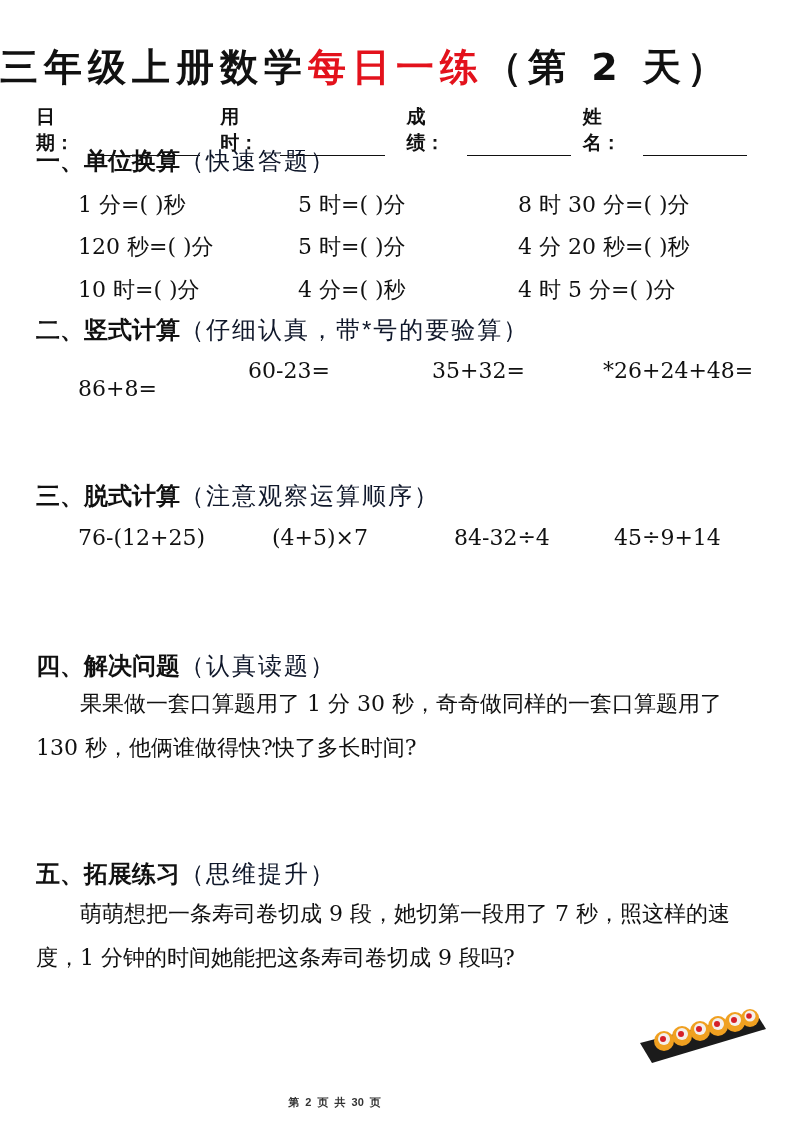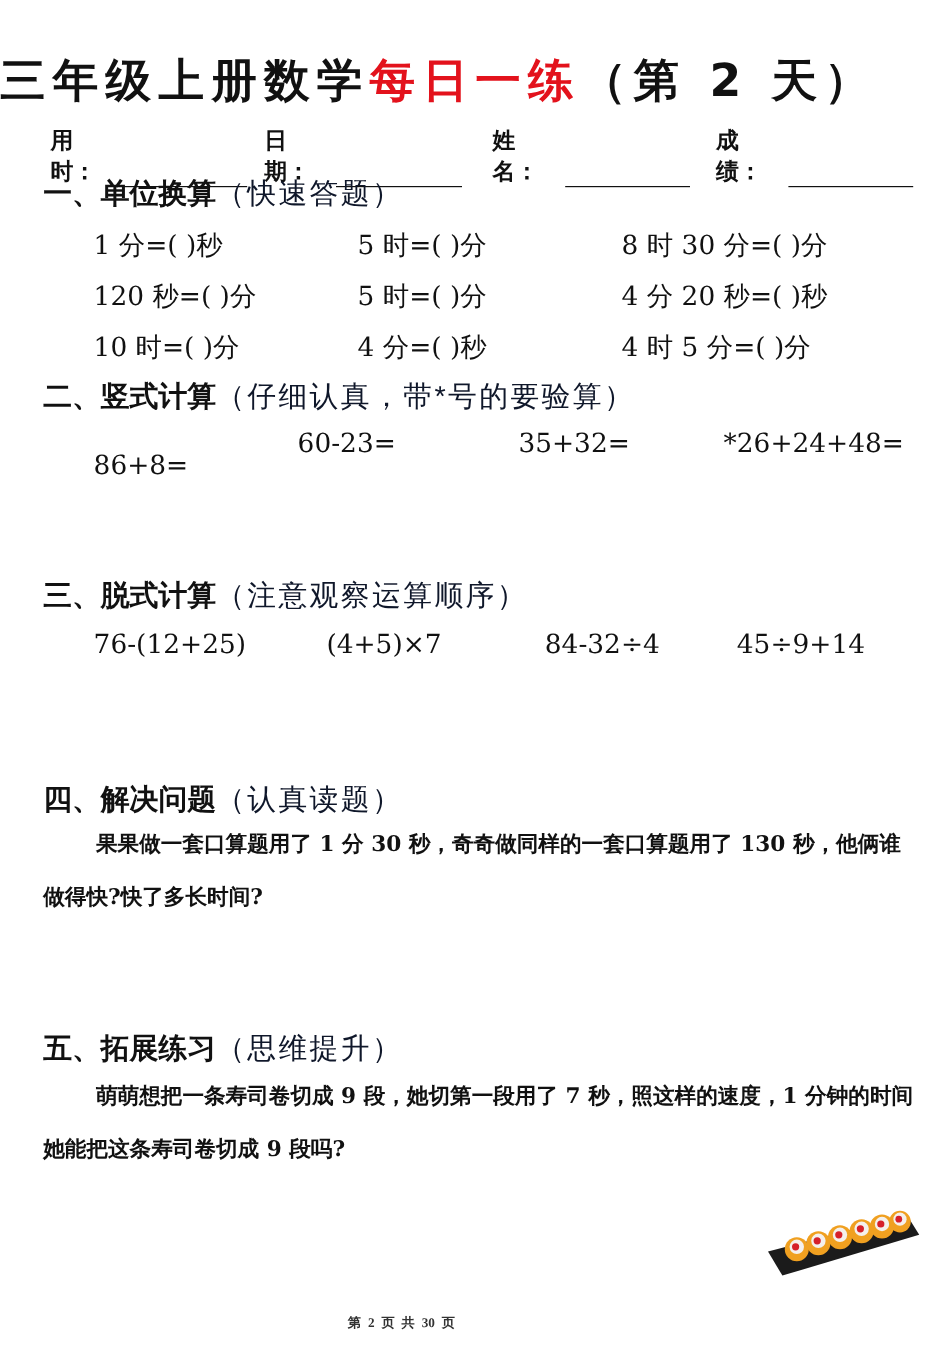--- a/index.html
+++ b/index.html
@@ -11,49 +11,49 @@
   .title .red { color:#e3121c; }
   .info { position:absolute; top:104px; left:36px; width:725px; display:flex; align-items:flex-end;
           font-family:"DejaVu Sans","Liberation Sans",sans-serif; font-size:19px; font-weight:bold; }
   .info .field { display:flex; align-items:flex-end; margin-right:14px; }
   .info .line { display:inline-block; width:106px; border-bottom:1.5px solid #111; height:20px; margin-left:4px; }
   .sec-head { position:absolute; left:36px; font-family:"DejaVu Sans","Liberation Sans",sans-serif;
               font-size:24px; font-weight:bold; white-space:nowrap; }
   .sec-head .hint { color:#0f172a; font-family:Liberation Sans, sans-serif;
                     font-weight:normal; font-size:24px; letter-spacing:2px; }
   .row { position:absolute; font-size:22px; white-space:nowrap; }
-  .para { position:absolute; left:36px; width:725px; font-size:18px; line-height:44px;font-weight:bold; }
+  .para { position:absolute; left:36px; width:725px; font-size:22px; line-height:44px; }
   .para .indent { display:inline-block; width:44px; }
   .sushi { position:absolute; left:638px; top:1003px; width:130px; height:62px; }
   .footer { position:absolute; top:1095px; left:0; width:669px; text-align:center;
-            font-family:Liberation Serif, serif; font-weight:bold; font-size:11px;
+            font-family:Liberation Sans, sans-serif; font-weight:bold; font-size:11px;
             color:#333; word-spacing:3px; }
 </style>
 </head>
 <body>
 
 <div class="title">
   <span>三年级上册数学</span><span class="red">每日一练</span><span>（第 2 天）</span>
 </div>
 
 <div class="info">
+  <div class="field">
+    <span>日期：</span>
+    <span class="line"></span>
+  </div>
   <div class="field" style="margin-left:6px">
     <span>用时：</span>
     <span class="line"></span>
   </div>
-  <div class="field">
-    <span>日期：</span>
+  <div class="field" style="margin-left:8px;margin-right:0">
+    <span>成绩：</span>
     <span class="line"></span>
   </div>
   <div class="field" style="margin-left:12px">
     <span>姓名：</span>
-    <span class="line"></span>
-  </div>
-  <div class="field" style="margin-left:8px;margin-right:0">
-    <span>成绩：</span>
     <span class="line"></span>
   </div>
 </div>
 
 <div class="sec-head" style="top:145px">
   <span>一、单位换算</span><span class="hint">（快速答题）</span>
 </div>
 <div class="row" style="top:190px;left:78px">1 分=(    )秒</div>
 <div class="row" style="top:190px;left:298px">5 时=(    )分</div>
 <div class="row" style="top:190px;left:518px">8 时 30 分=(      )分</div>

